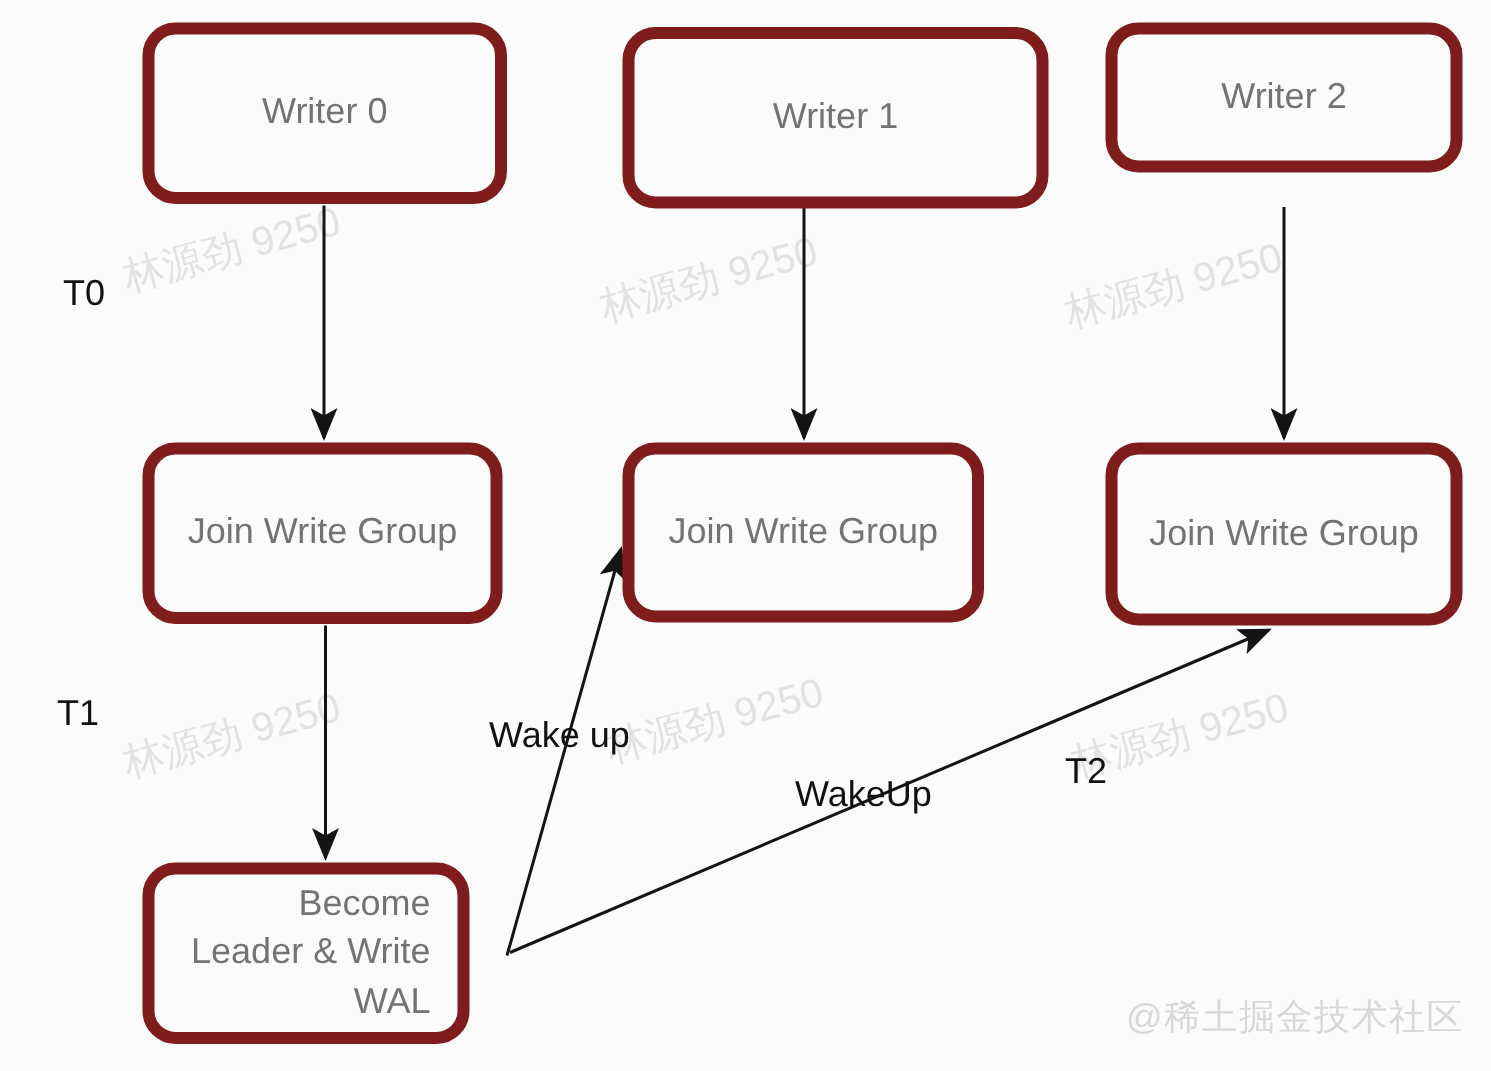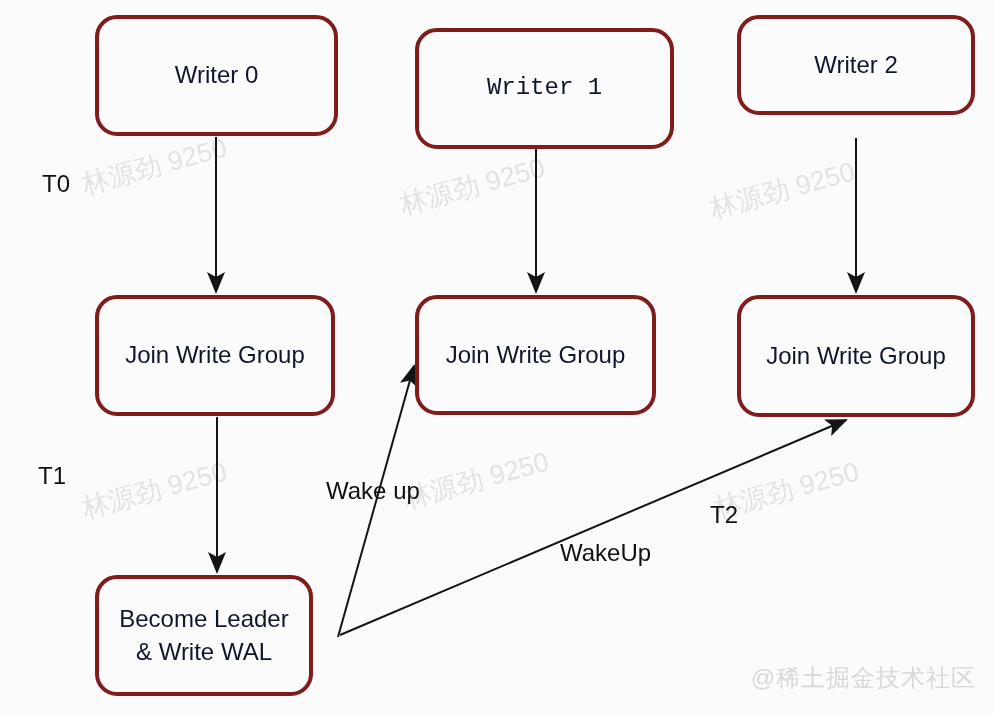--- a/index.html
+++ b/index.html
@@ -18,49 +18,49 @@
   .arrow-layer {
     position: absolute;
     inset: 0;
     width: 994px;
     height: 714px;
   }
   .node {
     position: absolute;
     box-sizing: border-box;
     background: #fbfbfc;
-    border: 4px solid #7f1d1d;
+    border: 8px solid #7f1d1d;
     border-radius: 22px;
     display: flex;
     align-items: center;
     justify-content: center;
-    text-align: center;
+    text-align: right;
     font-size: 24px;
     line-height: 1.35;
-    color: #0f172a;
+    color: #737373;
     padding: 0 18px;
   }
   .node-writer0 { left: 95px;  top: 15px;  width: 243px; height: 121px; }
-  .node-writer1 { left: 415px; top: 28px;  width: 259px; height: 121px; font-family: Liberation Mono, monospace; }
+  .node-writer1 { left: 415px; top: 18px;  width: 284px; height: 121px; }
   .node-writer2 { left: 737px; top: 15px;  width: 238px; height: 100px; }
   .node-join0   { left: 95px;  top: 295px; width: 240px; height: 121px; }
   .node-join1   { left: 415px; top: 295px; width: 241px; height: 120px; }
   .node-join2   { left: 737px; top: 295px; width: 238px; height: 122px; }
   .node-leader  { left: 95px;  top: 575px; width: 218px; height: 121px; }
   .floating-label {
     position: absolute;
     font-size: 24px;
     color: #111111;
     white-space: nowrap;
   }
-  .label-t0 { left: 42px;  top: 170px; }
+  .label-t0 { left: 42px;  top: 182px; }
   .label-t1 { left: 38px;  top: 462px; }
   .label-t2 { left: 710px; top: 501px; text-align: center; }
   .label-wakeup1 { left: 326px; top: 477px; }
-  .label-wakeup2 { left: 560px; top: 516px; margin-top: 23px; }
+  .label-wakeup2 { left: 530px; top: 516px; }
   .watermark-tile {
     position: absolute;
     font-size: 27px;
     color: rgba(170, 170, 170, 0.30);
     white-space: nowrap;
     transform: rotate(-15deg);
     transform-origin: left top;
     pointer-events: none;
     user-select: none;
   }

